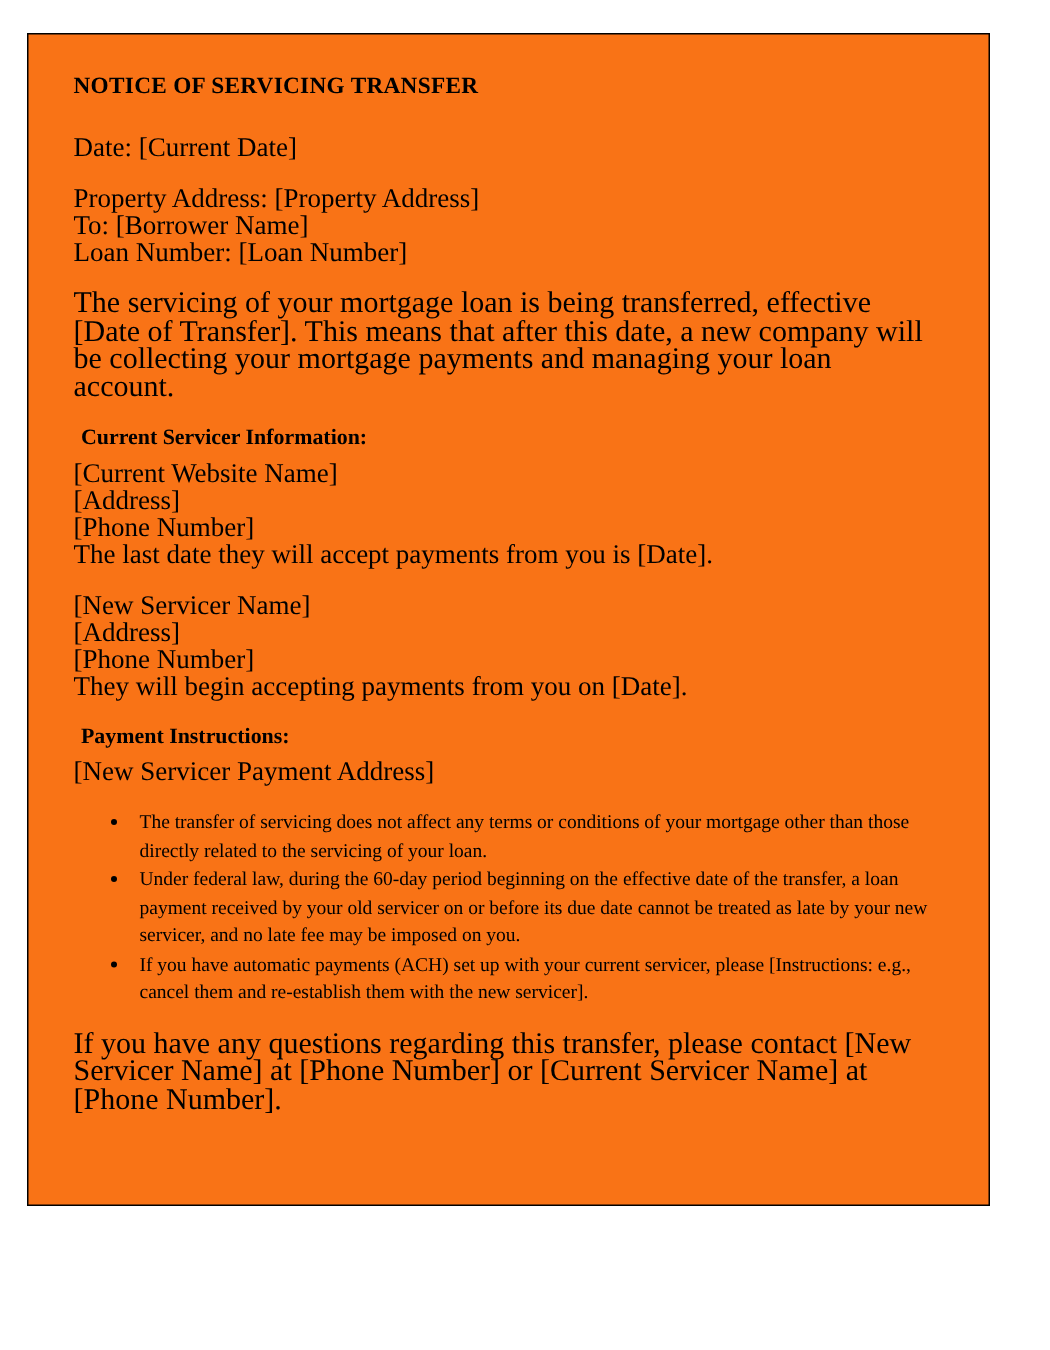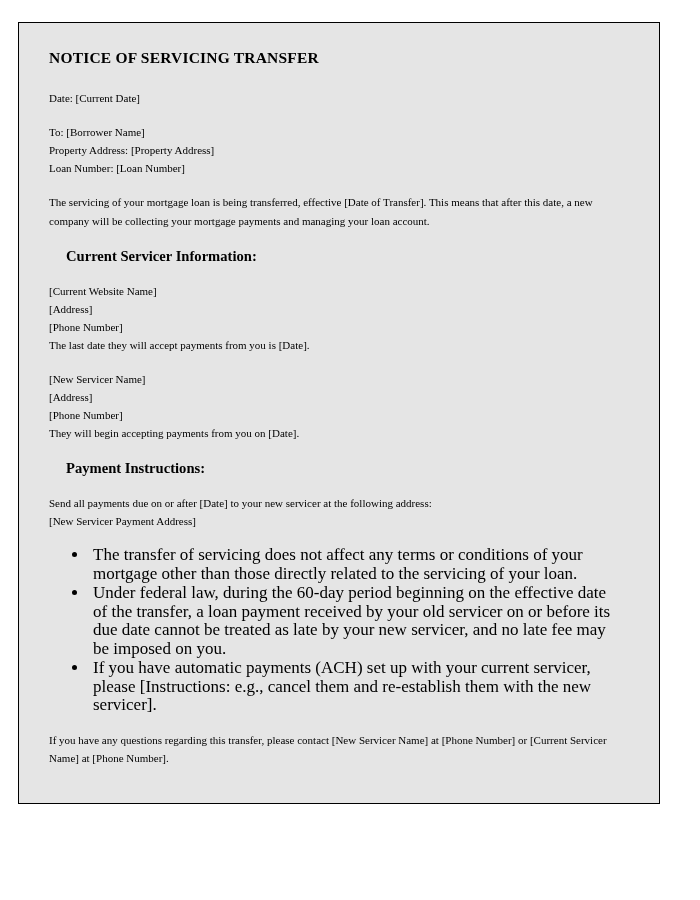--- a/index.html
+++ b/index.html
@@ -15,85 +15,85 @@
     overflow: hidden;
   }
   .page {
     position: absolute;
     left: 18px;
     top: 22px;
     width: 642px;
     height: 782px;
     border: 1px solid #000000;
     box-sizing: border-box;
-    background: #e5e5e5;
+    background: #f97316;
   }
   .content {
     position: absolute;
     left: 30px;
     top: 26px;
     width: 572px;
   }
   h1.doc-title {
     font-family: "Liberation Serif", serif;
     font-size: 15.5px;
     font-weight: bold;
     margin: 0 0 22px 0;
     letter-spacing: 0.2px;
   }
   p.line {
-    font-size: 11px;
+    font-size: 18px;
     line-height: 18px;
     margin: 0;
   }
   .block {
     margin-bottom: 16px;
   }
   .block-tight {
     margin-bottom: 16px;
   }
   .section-head {
     font-size: 14.6px;
     font-weight: bold;
     line-height: 18px;
-    margin: 17px;
+    margin: 5px;
   }
   .para {
-    font-size: 11px;
+    font-size: 20px;
     line-height: 18.5px;
     margin: 0;
     text-align: left;
   }
   ul.bullets {
     margin: 6px 0 0 0;
     padding-left: 40px;
     list-style-type: disc;
   }
   ul.bullets li {
-    font-size: 17px;
+    font-size: 13px;
     line-height: 18.5px;
     margin-bottom: 1px;
     padding-left: 4px;
   }
 </style>
 </head>
 <body>
 
 <div class="page">
   <div class="content">
 
     <h1 class="doc-title">NOTICE OF SERVICING TRANSFER</h1>
 
     <div class="block">
       <p class="line">Date: [Current Date]</p>
     </div>
 
     <div class="block">
+      <p class="line">Property Address: [Property Address]</p>
       <p class="line">To: [Borrower Name]</p>
-      <p class="line">Property Address: [Property Address]</p>
       <p class="line">Loan Number: [Loan Number]</p>
     </div>
 
     <div class="block">
       <p class="para">The servicing of your mortgage loan is being transferred, effective [Date of Transfer]. This means that after this date, a new company will be collecting your mortgage payments and managing your loan account.</p>
     </div>
 
     <div class="block">
       <p class="section-head">Current Servicer Information:</p>
       <p class="line">[Current Website Name]</p>
@@ -104,21 +104,20 @@
 
     <div class="block">
       <p class="line">[New Servicer Name]</p>
       <p class="line">[Address]</p>
       <p class="line">[Phone Number]</p>
       <p class="line">They will begin accepting payments from you on [Date].</p>
     </div>
 
     <div class="block">
       <p class="section-head">Payment Instructions:</p>
-      <p class="line">Send all payments due on or after [Date] to your new servicer at the following address:</p>
       <p class="line">[New Servicer Payment Address]</p>
     </div>
 
     <div class="block">
       <ul class="bullets">
         <li>The transfer of servicing does not affect any terms or conditions of your mortgage other than those directly related to the servicing of your loan.</li>
         <li>Under federal law, during the 60-day period beginning on the effective date of the transfer, a loan payment received by your old servicer on or before its due date cannot be treated as late by your new servicer, and no late fee may be imposed on you.</li>
         <li>If you have automatic payments (ACH) set up with your current servicer, please [Instructions: e.g., cancel them and re-establish them with the new servicer].</li>
       </ul>
     </div>

